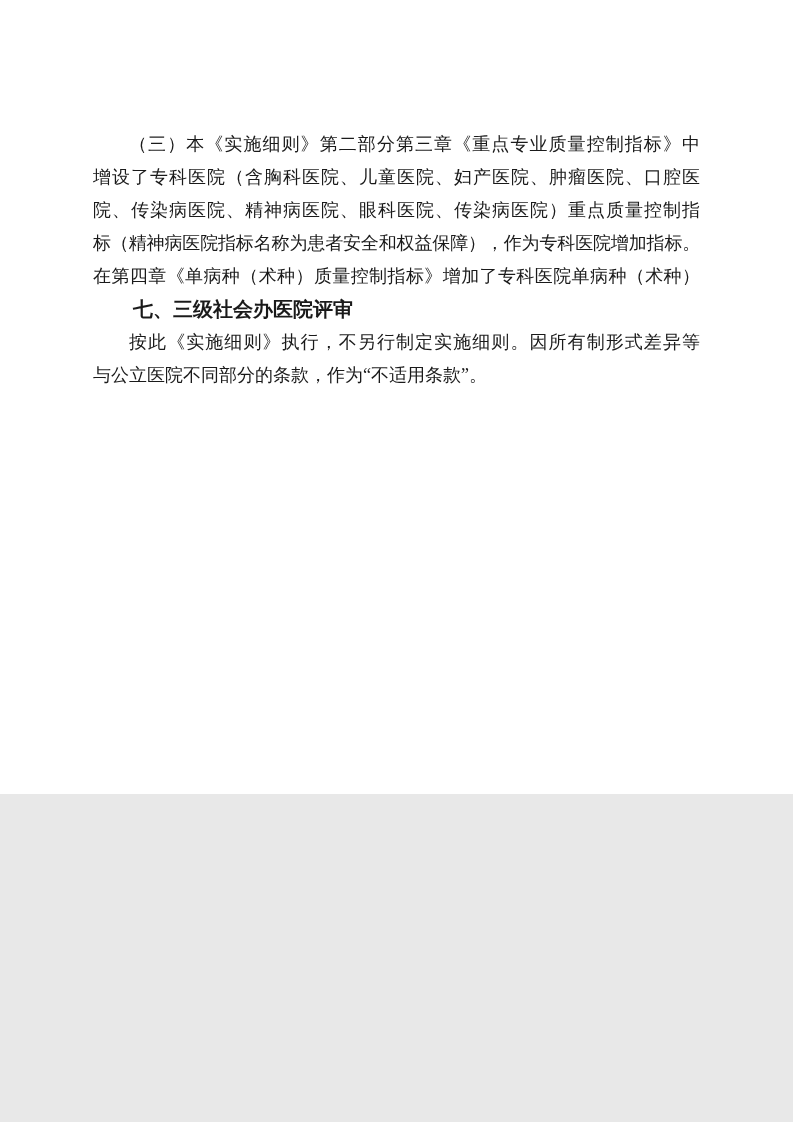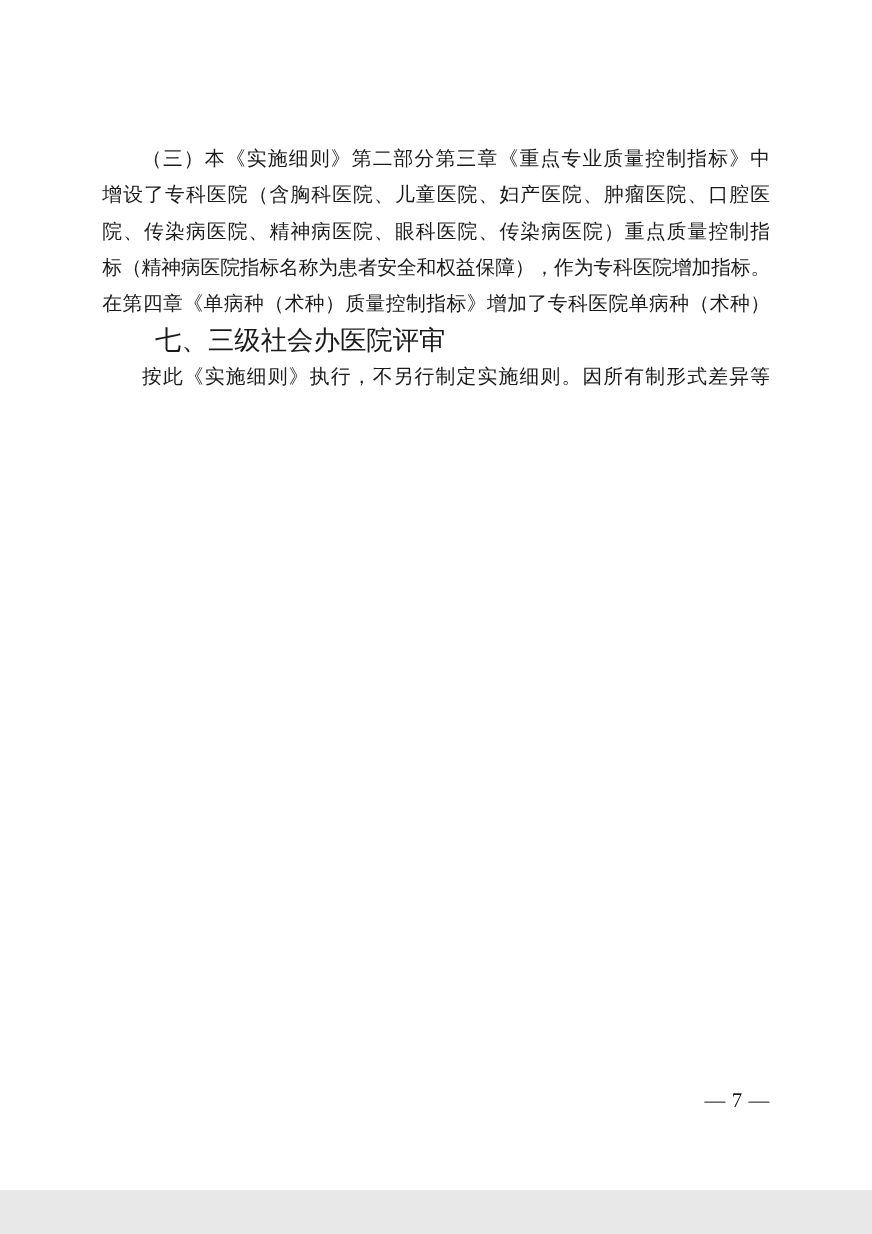--- a/index.html
+++ b/index.html
@@ -1,19 +1,19 @@
 <!DOCTYPE html>
 <html><head>
 <meta charset="utf-8">
 <style>
   html, body { margin: 0; padding: 0; background: #e8e8e8; }
   .page {
     position: relative;
     width: 793px;
-    height: 1082px;
+    height: 794px;
     margin: 0 auto;
     background: #ffffff;
     color: #1a1a1a;
     font-family: "Liberation Serif", "DejaVu Serif", serif;
     overflow: hidden;
     box-sizing: border-box;
   }
   .text-block {
     position: absolute;
     left: 93px;
@@ -30,22 +30,22 @@
   .line.last {
     text-align: left;
     text-align-last: auto;
   }
   .indent { text-indent: 2em; }
   .tight { letter-spacing: -0.3px; }
   .heading {
     height: 33px;
     line-height: 33px;
     margin: 0;
-    font-size: 24px;
-    font-weight: 400;
+    font-size: 20px;
+    font-weight: 700;
     font-family: "Liberation Sans", "DejaVu Sans", sans-serif;
     text-indent: 2em;
   }
   .page-number {
     position: absolute;
     top: 989px;
     right: 93px;
     font-size: 19px;
     line-height: 24px;
     letter-spacing: 0.5px;
@@ -57,15 +57,16 @@
 
 <div class="page">
   <div class="text-block">
     <div class="line indent">（三）本《实施细则》第二部分第三章《重点专业质量控制指标》中</div>
     <div class="line">增设了专科医院（含胸科医院、儿童医院、妇产医院、肿瘤医院、口腔医</div>
     <div class="line">院、传染病医院、精神病医院、眼科医院、传染病医院）重点质量控制指</div>
     <div class="line tight">标（精神病医院指标名称为患者安全和权益保障），作为专科医院增加指标。</div>
     <div class="line">在第四章《单病种（术种）质量控制指标》增加了专科医院单病种（术种）</div>
     <h2 class="heading">七、三级社会办医院评审</h2>
     <div class="line indent">按此《实施细则》执行，不另行制定实施细则。因所有制形式差异等</div>
+    <div class="line last">与公立医院不同部分的条款，作为“不适用条款”。</div>
   </div>
   <div class="page-number">— 7 —</div>
 </div>
 
 </body></html>

